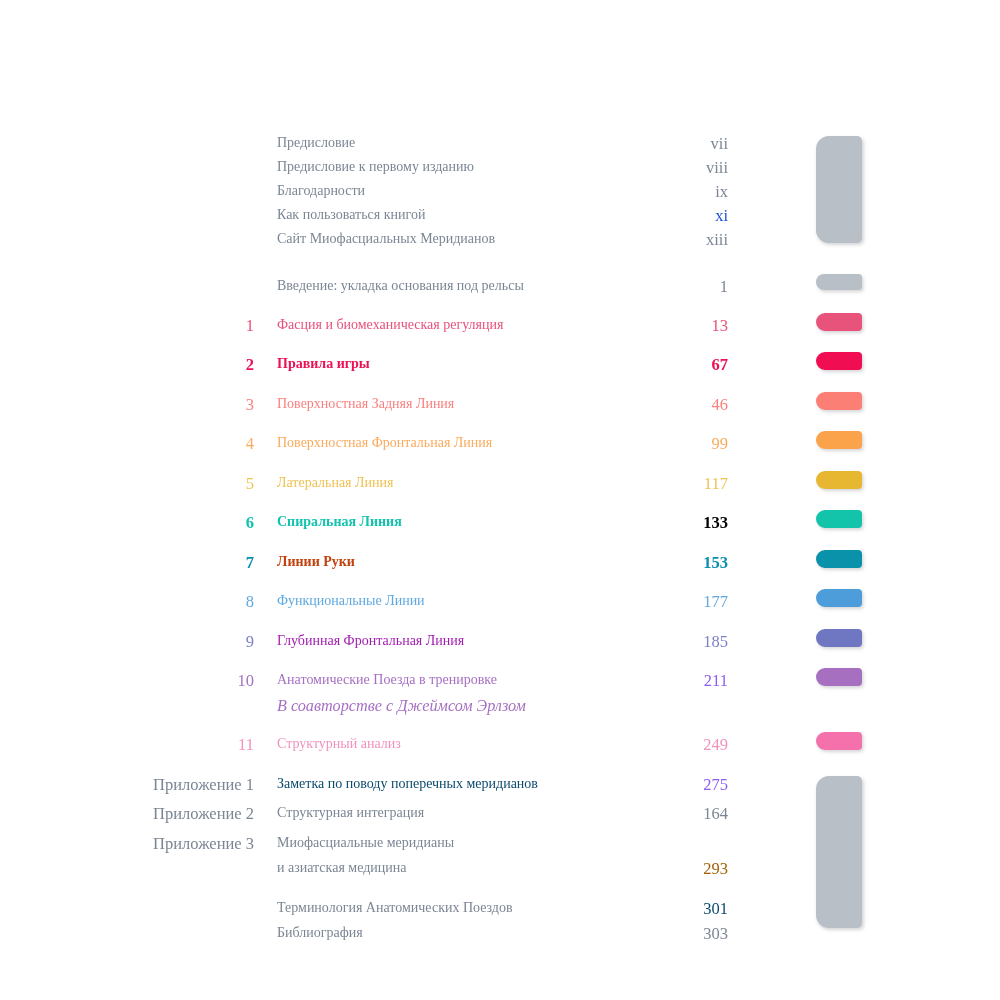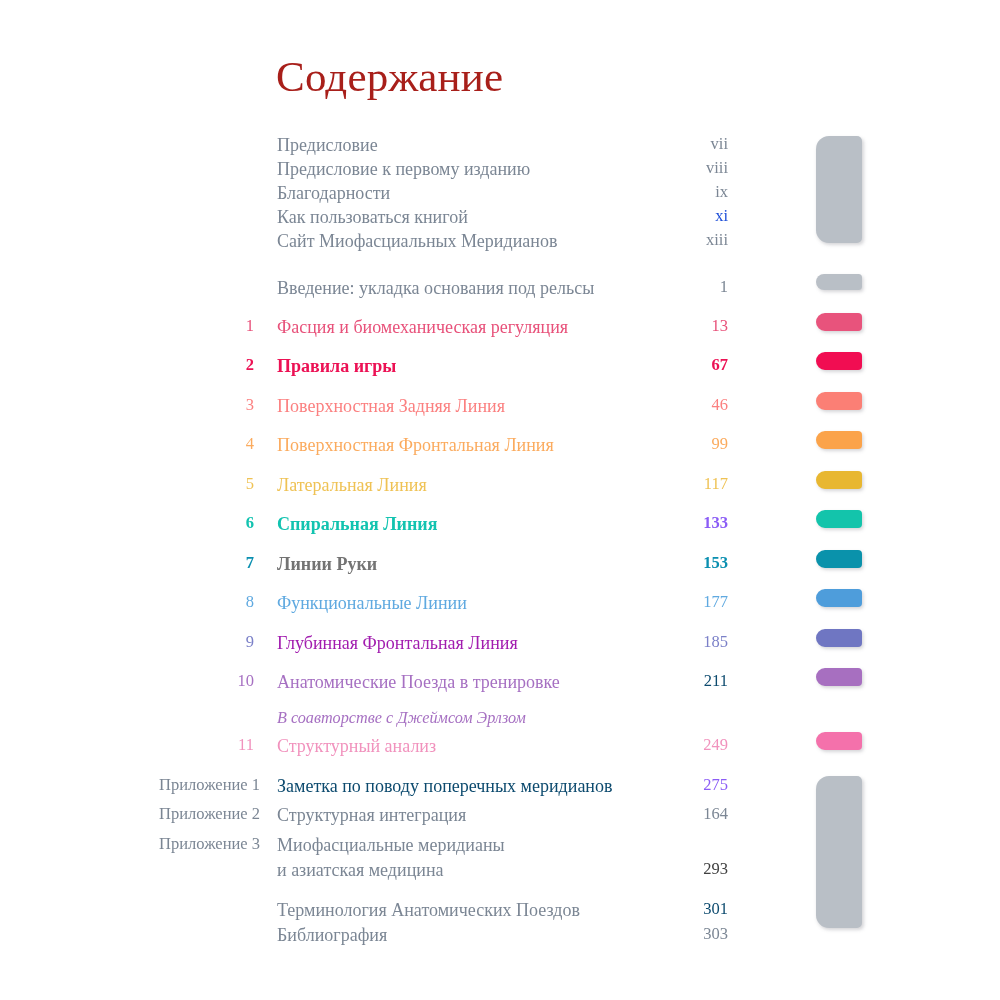--- a/index.html
+++ b/index.html
@@ -39,40 +39,39 @@
   .row {
     position: absolute;
     left: 0;
     width: 1000px;
     height: 0;
   }
   .num {
     position: absolute;
     width: 132px;
     text-align: right;
-    left: 128px;
+    left: 122px;
     font-size: 16.5px;
     line-height: 1;
     white-space: nowrap;
   }
   .num.chapnum {
     left: 140px;
     width: 114px;
   }
   .label {
     position: absolute;
     left: 277px;
-    font-size: 18px;
+    font-size: 14px;
     line-height: 1;
     white-space: nowrap;
   }
   .label.sub {
     font-style: italic;
     font-size: 16.2px;
-    margin-top: 12px;
   }
   .page {
     position: absolute;
     left: 636px;
     width: 92px;
     text-align: right;
     font-size: 16.5px;
     line-height: 1;
     white-space: nowrap;
   }
@@ -86,21 +85,20 @@
     border-radius: 9px 4px 4px 9px;
     box-shadow: 1.5px 2px 3.5px rgba(120,120,130,0.30);
   }
   .tab.big { border-radius: 13px 5px 5px 13px; }
 </style>
 </head>
 <body>
 
 <div id="page">
 
-  <div class="toc-title">Содержание</div>
 
   <div class="row" style="top:136px">
     <div class="label" style="color:#7b8694">Предисловие</div>
     <div class="page" style="color:#7b8694">vii</div>
   </div>
   <div class="row" style="top:160px">
     <div class="label" style="color:#7b8694">Предисловие к первому изданию</div>
     <div class="page" style="color:#7b8694">viii</div>
   </div>
   <div class="row" style="top:184px">
@@ -142,41 +140,41 @@
     <div class="page" style="color:#fbab5e">99</div>
   </div>
   <div class="row" style="top:476px">
     <div class="num chapnum" style="color:#efc254">5</div>
     <div class="label" style="color:#efc254">Латеральная Линия</div>
     <div class="page" style="color:#efc254">117</div>
   </div>
   <div class="row" style="top:515px">
     <div class="num chapnum b" style="color:#12c3b0">6</div>
     <div class="label b" style="color:#12c3b0">Спиральная Линия</div>
-    <div class="page b" style="color:#8b5cf6">133</div>
+    <div class="page b" style="color:#000000">133</div>
   </div>
   <div class="row" style="top:555px">
     <div class="num chapnum b" style="color:#0a8fb0">7</div>
-    <div class="label b" style="color:#737373">Линии Руки</div>
+    <div class="label b" style="color:#c2410c">Линии Руки</div>
     <div class="page b" style="color:#0a8fb0">153</div>
   </div>
   <div class="row" style="top:594px">
     <div class="num chapnum" style="color:#5fa9e0">8</div>
     <div class="label" style="color:#5fa9e0">Функциональные Линии</div>
     <div class="page" style="color:#5fa9e0">177</div>
   </div>
   <div class="row" style="top:634px">
     <div class="num chapnum" style="color:#7b80c8">9</div>
     <div class="label" style="color:#a21caf">Глубинная Фронтальная Линия</div>
     <div class="page" style="color:#7b80c8">185</div>
   </div>
   <div class="row" style="top:673px">
     <div class="num chapnum" style="color:#a670c2">10</div>
     <div class="label" style="color:#a670c2">Анатомические Поезда в тренировке</div>
-    <div class="page" style="color:#0c4a6e">211</div>
+    <div class="page" style="color:#8b5cf6">211</div>
   </div>
   <div class="row" style="top:698px">
     <div class="label sub" style="color:#a670c2">В соавторстве с Джеймсом Эрлзом</div>
   </div>
   <div class="row" style="top:737px">
     <div class="num chapnum" style="color:#f192bd">11</div>
     <div class="label" style="color:#f192bd">Структурный анализ</div>
     <div class="page" style="color:#f192bd">249</div>
   </div>
 
@@ -189,21 +187,21 @@
     <div class="num" style="color:#7b8694">Приложение 2</div>
     <div class="label" style="color:#7b8694">Структурная интеграция</div>
     <div class="page" style="color:#7b8694">164</div>
   </div>
   <div class="row" style="top:836px">
     <div class="num" style="color:#7b8694">Приложение 3</div>
     <div class="label" style="color:#7b8694">Миофасциальные меридианы</div>
   </div>
   <div class="row" style="top:861px">
     <div class="label" style="color:#7b8694">и азиатская медицина</div>
-    <div class="page" style="color:#404040">293</div>
+    <div class="page" style="color:#a16207">293</div>
   </div>
 
   <div class="row" style="top:901px">
     <div class="label" style="color:#7b8694">Терминология Анатомических Поездов</div>
     <div class="page" style="color:#0c4a6e">301</div>
   </div>
   <div class="row" style="top:926px">
     <div class="label" style="color:#7b8694">Библиография</div>
     <div class="page" style="color:#7b8694">303</div>
   </div>

